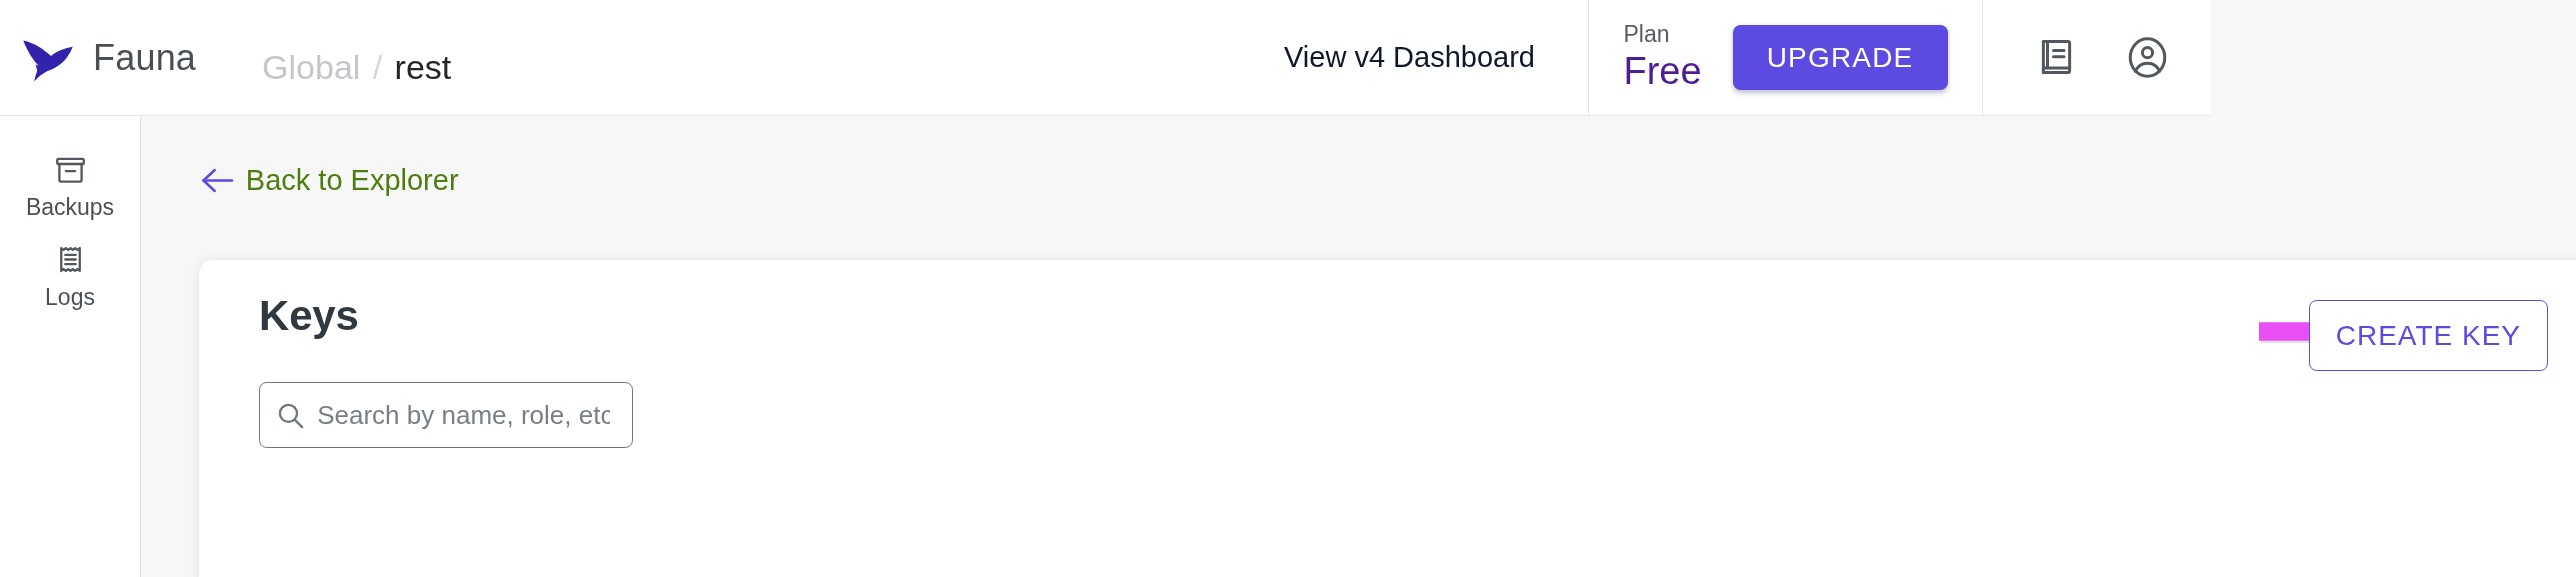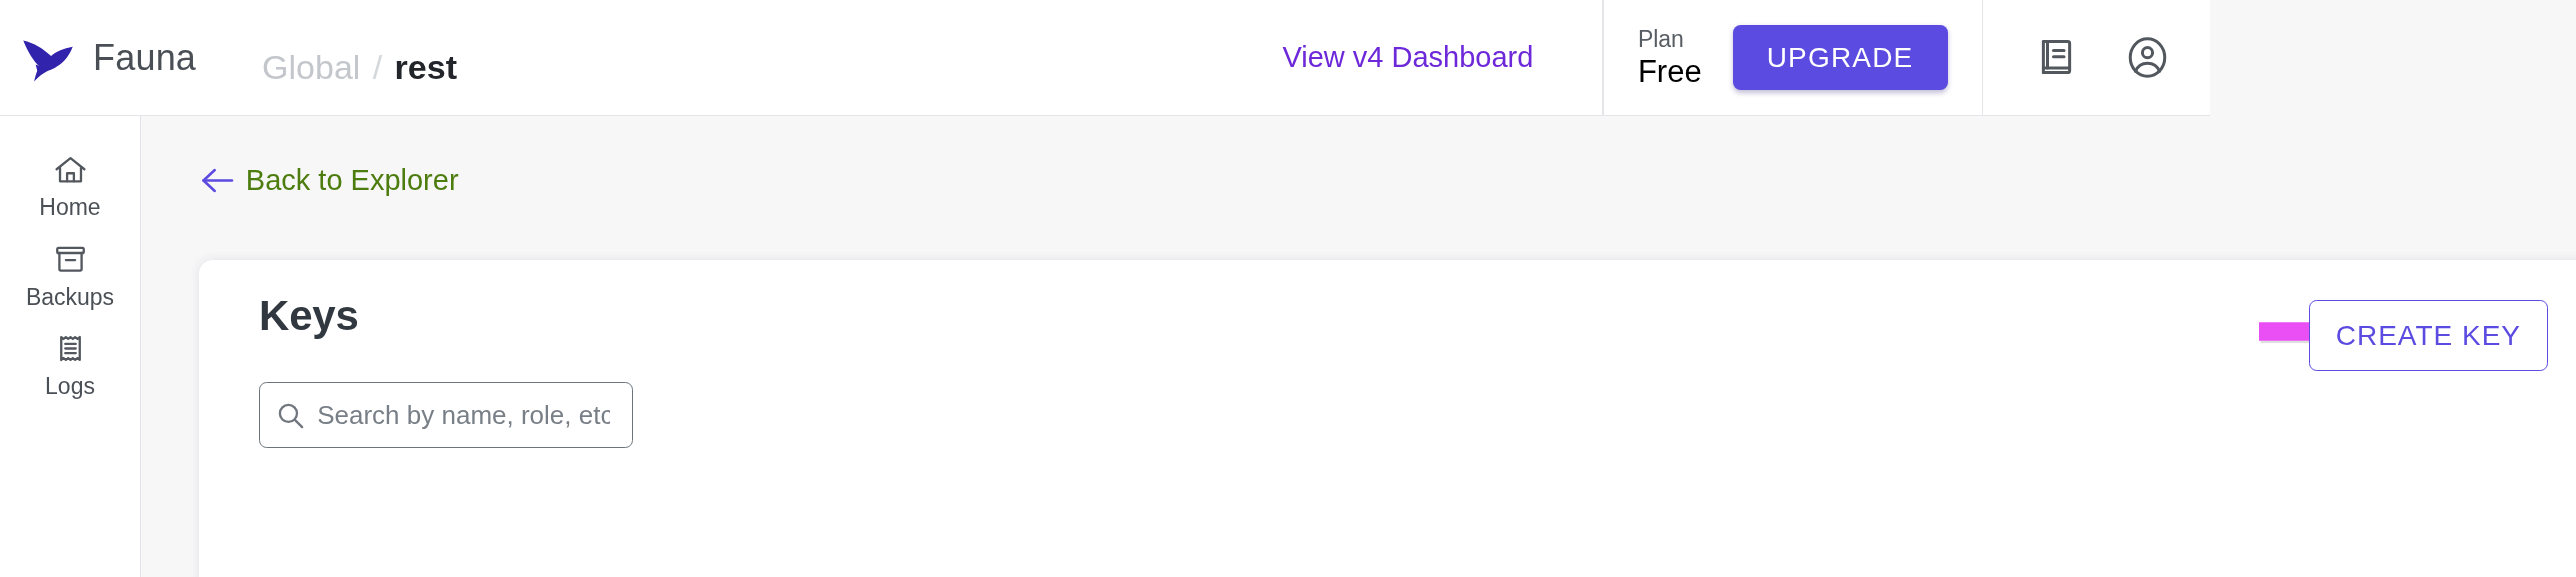--- a/index.html
+++ b/index.html
@@ -67,32 +67,32 @@
   }
   .crumb-sep {
     font-size: 34px;
     color: #d5d8dc;
     margin: 0 12.4px;
     font-weight: 400;
   }
   .crumb-active {
     font-size: 34px;
     color: #22262b;
-    font-weight: 700;
+    font-weight: 400;
     margin-top: 20px;
   }
 
   .header-spacer { flex: 1 1 auto; }
 
   .hdr-link {
     font-size: 29px;
-    color: #6d28d9;
+    color: #0f172a;
     text-decoration: none;
     white-space: nowrap;
-    padding-right: 69px;
+    padding-right: 53px;
     cursor: pointer;
   }
 
   .hdr-divider {
     width: 1.5px;
     height: 116px;
     background: #e3e5e8;
     flex: 0 0 auto;
   }
 
@@ -104,22 +104,22 @@
     padding-right: 31px;
     flex: 0 0 auto;
   }
   .plan-label {
     font-size: 23px;
     color: #585d63;
     line-height: 1.25;
     white-space: nowrap;
   }
   .plan-value {
-    font-size: 31px;
-    color: #000000;
+    font-size: 38px;
+    color: #4c1d95;
     line-height: 1.2;
     white-space: nowrap;
   }
 
   .upgrade-btn {
     background: #5b4be0;
     color: #ffffff;
     border: none;
     border-radius: 7.7px;
     font-size: 28px;
@@ -341,28 +341,20 @@
       <svg class="hdr-icon" viewBox="0 0 24 24" fill="none" stroke="#53585e" stroke-width="1.6" stroke-linecap="round" stroke-linejoin="round">
         <ellipse cx="12" cy="12" rx="9.2" ry="10"></ellipse>
         <circle cx="12" cy="9.4" r="2.7"></circle>
         <path d="M5.6 19.4c1.1-2.7 3.6-4.3 6.4-4.3s5.3 1.6 6.4 4.3"></path>
       </svg>
     </div>
   </div>
 
   <div class="sidebar">
 
-    <a class="nav-item">
-      <svg class="nav-icon" viewBox="0 0 24 24" fill="none" stroke="#53585e" stroke-width="1.5" stroke-linecap="round" stroke-linejoin="round">
-        <path d="M3 11.2 12 4l9 7.2"></path>
-        <path d="M5.2 10.2V19h13.6v-8.8"></path>
-        <path d="M9.8 19v-5.2h4.4V19"></path>
-      </svg>
-      <span class="nav-label">Home</span>
-    </a>
 
 
     <a class="nav-item">
       <svg class="nav-icon" viewBox="0 0 24 24" fill="none" stroke="#53585e" stroke-width="1.5" stroke-linecap="round" stroke-linejoin="round">
         <rect x="3.4" y="4.4" width="17.2" height="3.4" rx="0.9"></rect>
         <path d="M4.8 7.8v10.4a1 1 0 0 0 1 1h12.4a1 1 0 0 0 1-1V7.8"></path>
         <path d="M9 12.4h6"></path>
       </svg>
       <span class="nav-label">Backups</span>
     </a>

